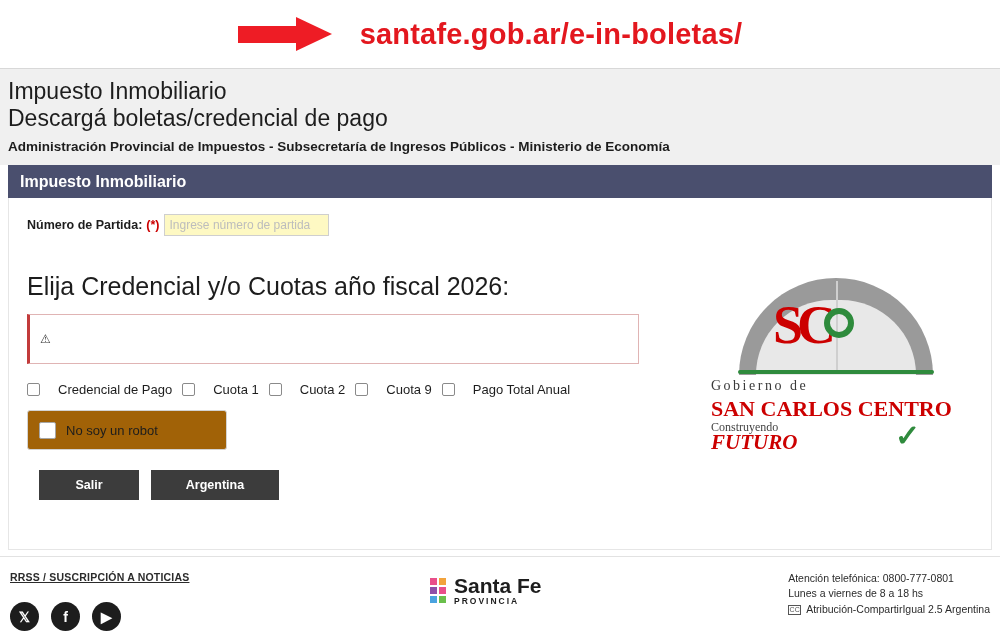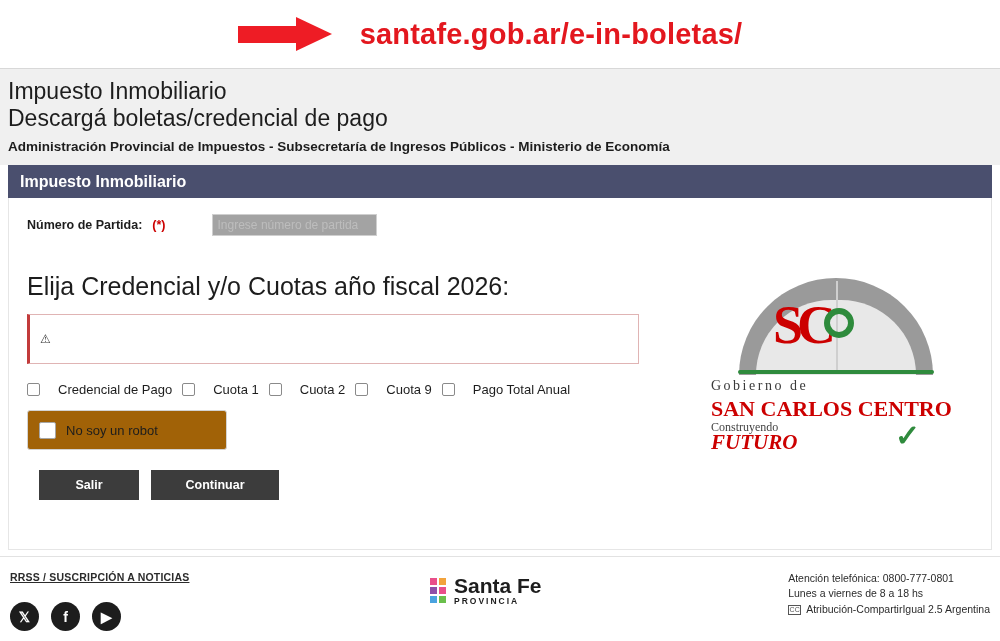--- a/index.html
+++ b/index.html
@@ -110,42 +110,41 @@
     border-left: 1px solid #e6e6e6;
     border-right: 1px solid #e6e6e6;
     border-bottom: 1px solid #e6e6e6;
   }
 
   .field-row {
     position: absolute;
     left: 18px; top: 16px;
     display: flex;
     align-items: center;
-    gap: 10px;
+    gap: 4px;
   }
   .field-label {
     font-size: 12.5px;
     font-weight: bold;
     color: #1d1d1d;
   }
   .req-mark {
     color: #cc0000;
     font-size: 12.5px;
     font-weight: bold;
   }
   .partida-input {
     width: 165px;
     height: 22px;
     border: 1px solid #cfcfcf;
-    background: #a3a3a3;
+    background: #fef9c3;
     font-size: 12px;
     color: #333;
     padding: 0 5px;
     font-family: "Liberation Sans", sans-serif;
-    margin-left: 36px;
   }
   .partida-input::placeholder { color: #bdbdbd; font-style: normal; }
 
   .choose-title {
     position: absolute;
     left: 18px; top: 74px;
     font-size: 25px;
     font-weight: normal;
     color: #1d1d1d;
   }
@@ -484,21 +483,21 @@
       </label>
     </div>
 
     <div class="recaptcha">
       <span class="cb-big"></span>
       <span class="recaptcha-label">No soy un robot</span>
     </div>
 
     <div class="btn-row">
       <button class="btn btn-salir">Salir</button>
-      <button class="btn btn-continuar">Continuar</button>
+      <button class="btn btn-continuar">Argentina</button>
     </div>
 
     <div class="muni-logo">
       <div class="muni-arc"></div>
       <div class="muni-arc-inner"></div>
       <div class="muni-arc-line"></div>
       <div class="muni-sc">SC</div>
       <div class="muni-green-ring"></div>
       <div class="muni-green-bar"></div>
       <div class="muni-gob">Gobierno de</div>

